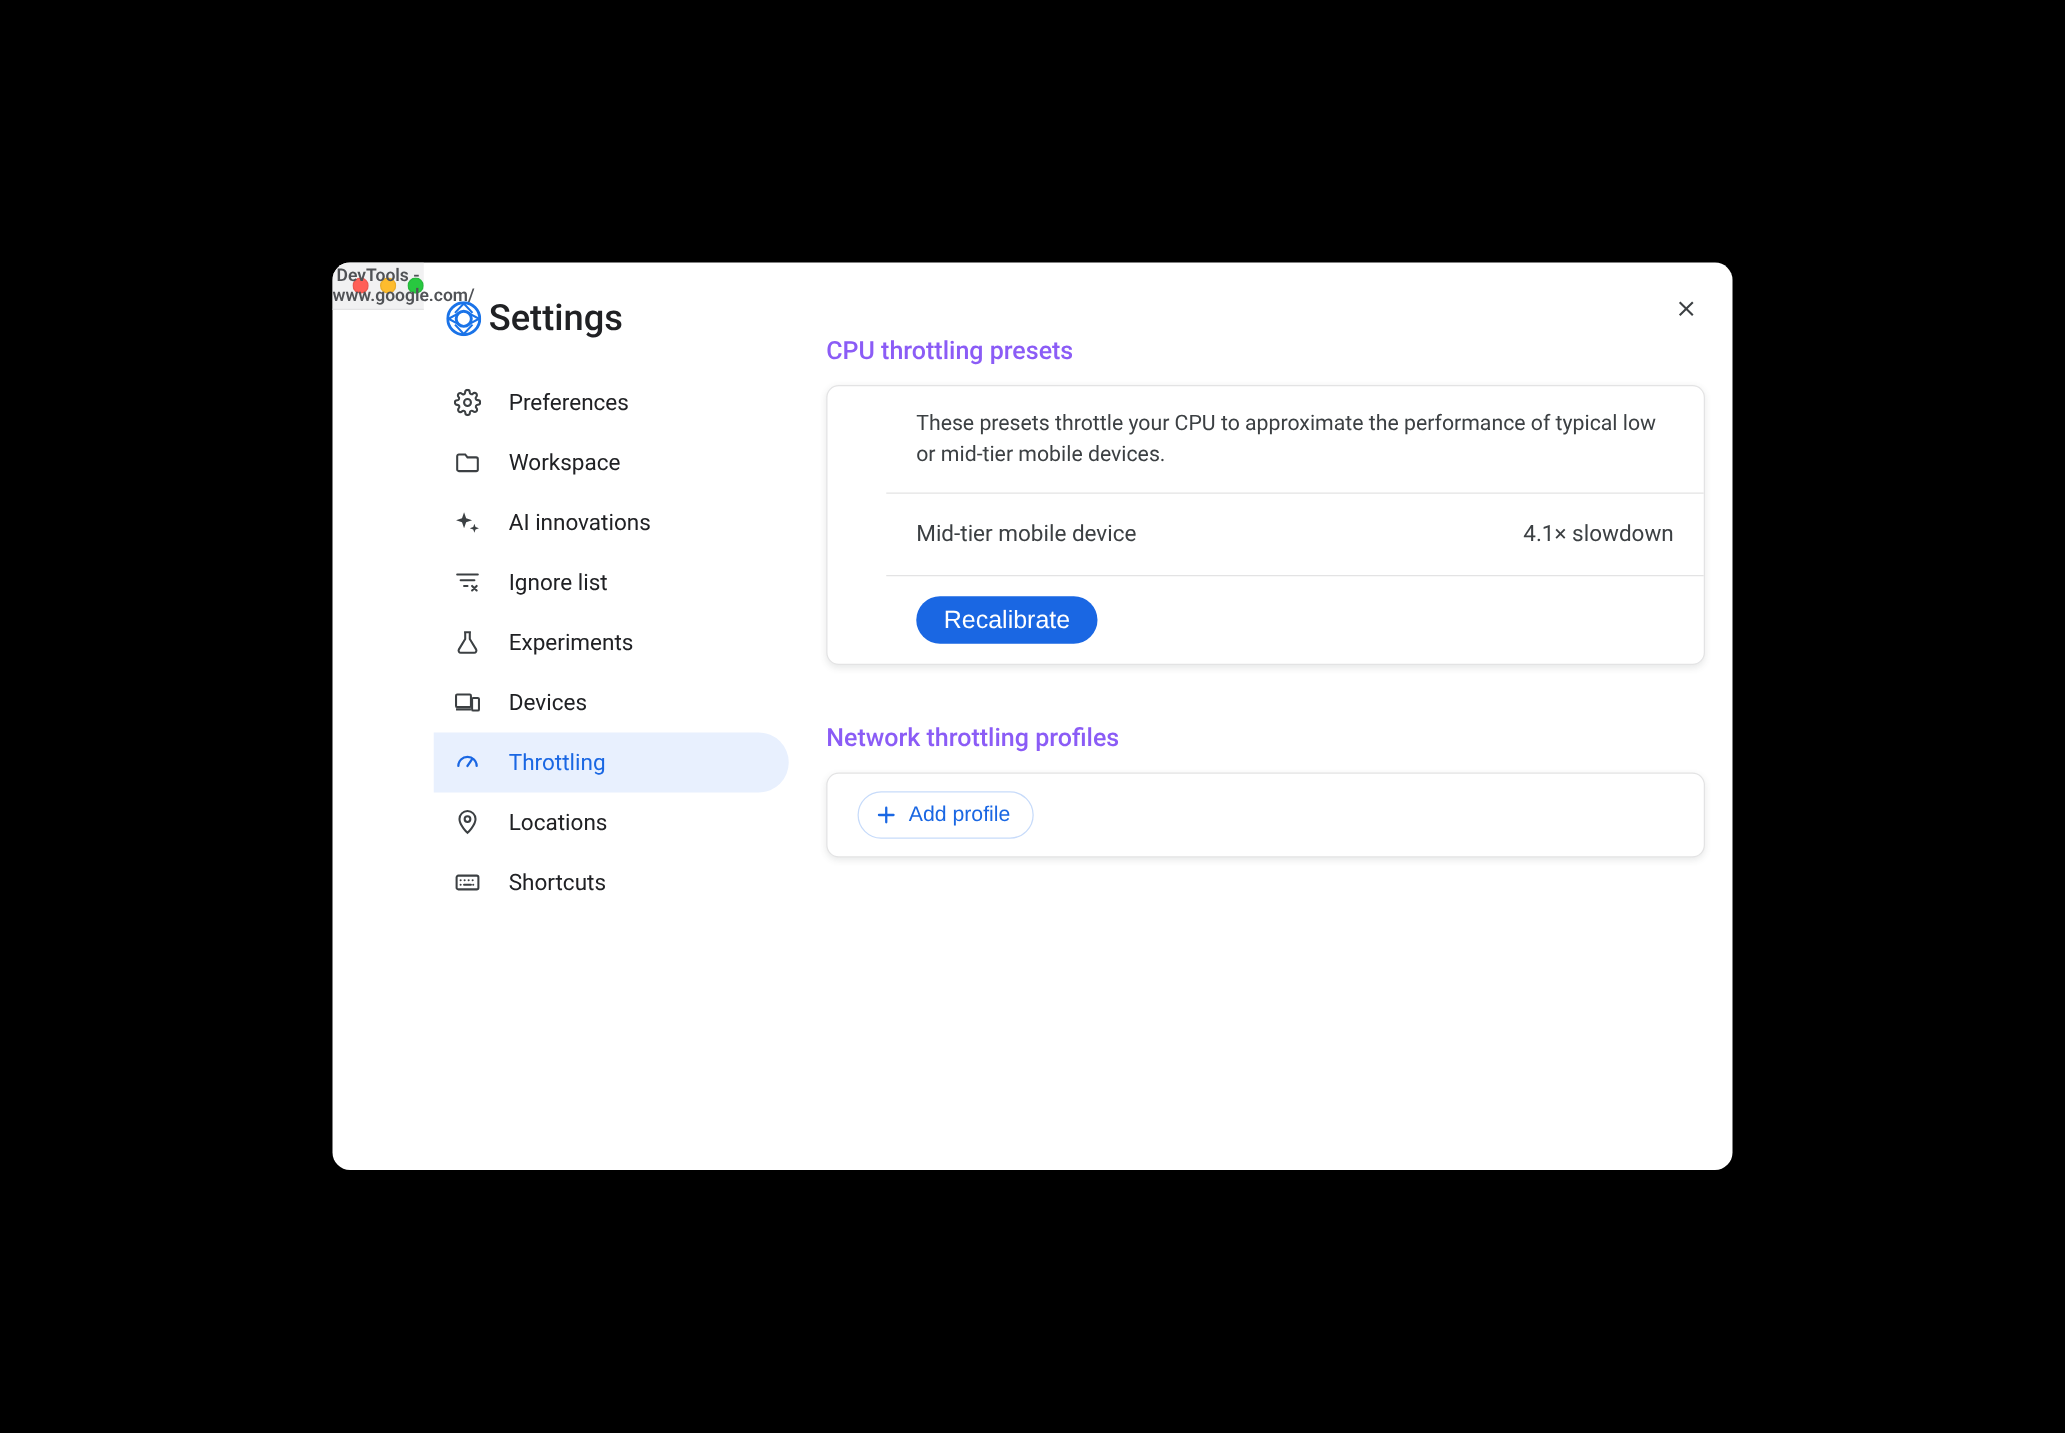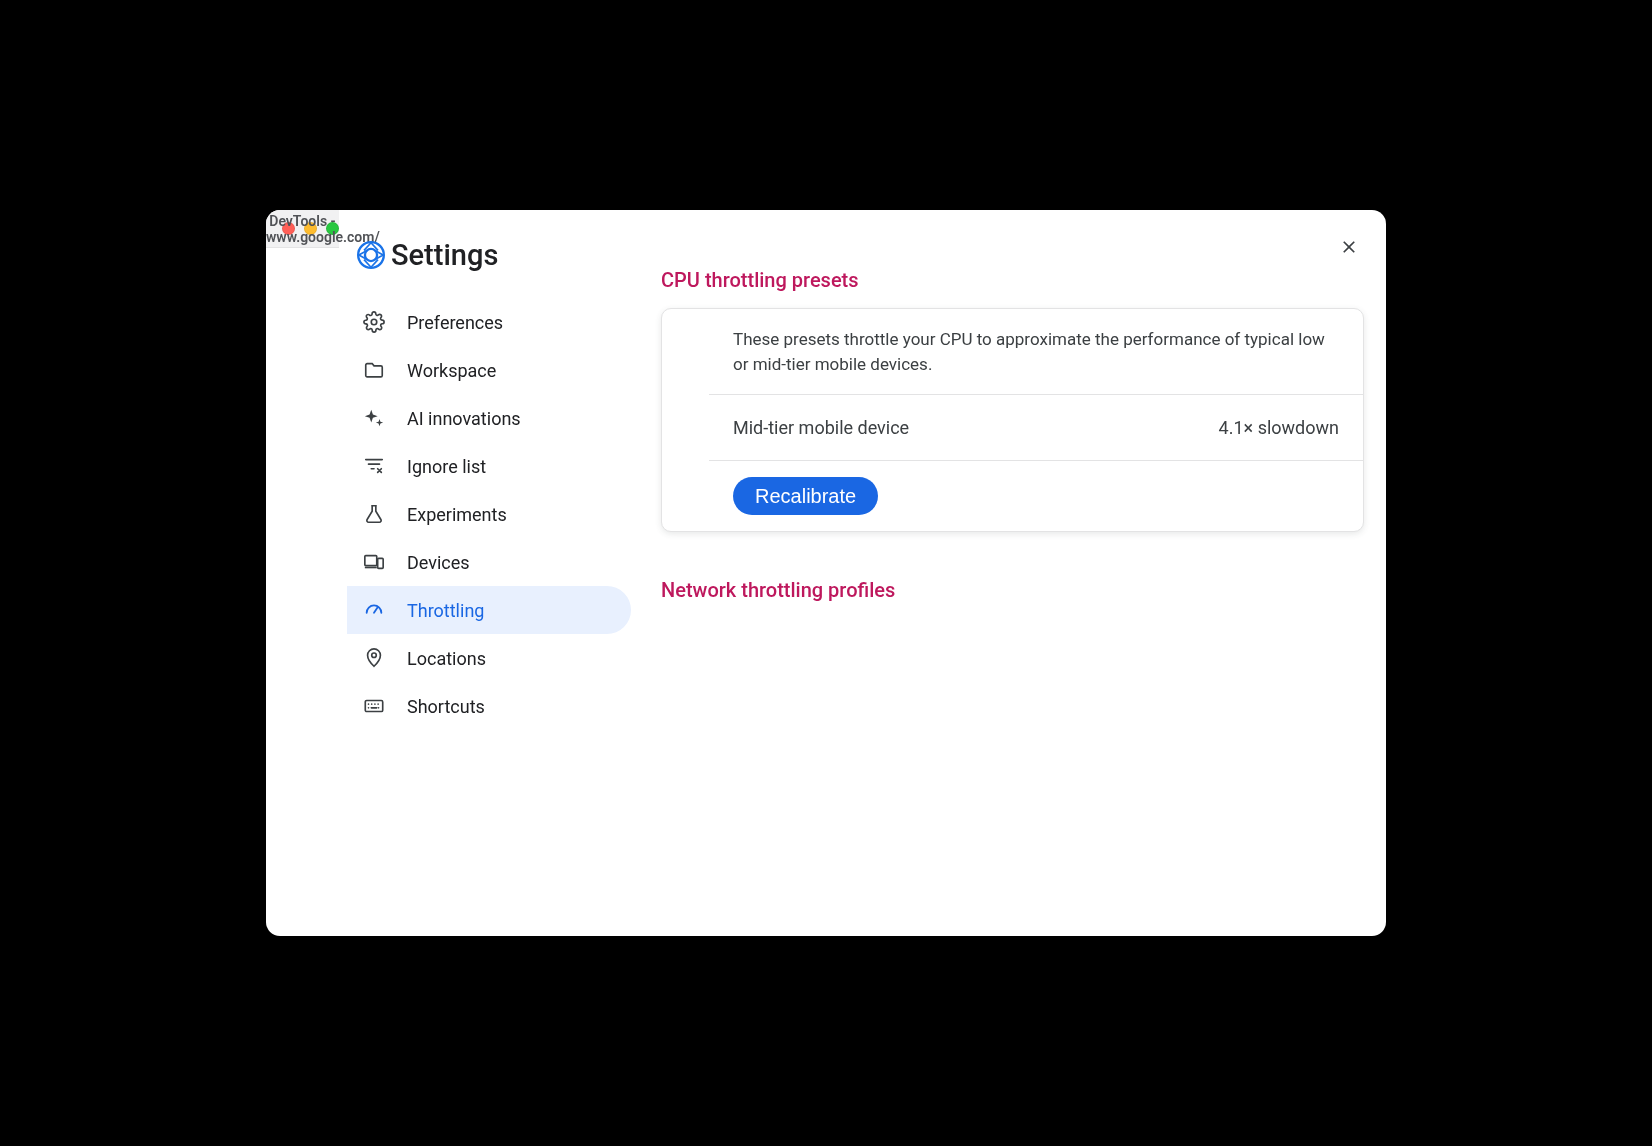--- a/index.html
+++ b/index.html
@@ -108,21 +108,21 @@
     }
     .nav-item.active .nav-icon { color: #1a67e3; }
     .main {
       flex: 1;
       padding: 58px 22px 22px 22px;
       overflow: auto;
     }
     .section-title {
       font-size: 20px;
       font-weight: 500;
-      color: #be185d;
+      color: #8b5cf6;
       margin-bottom: 16px;
     }
     .card {
       border: 1px solid #e3e3e4;
       border-radius: 10px;
       background: #fff;
       box-shadow: 0 2px 6px rgba(60,64,67,.12);
       margin-bottom: 46px;
       padding-left: 47px;
     }
@@ -300,17 +300,25 @@
         <div class="preset-row">
           <span>Mid-tier mobile device</span>
           <span>4.1× slowdown</span>
         </div>
         <div class="card-actions">
           <button class="btn-primary">Recalibrate</button>
         </div>
       </div>
 
       <h2 class="section-title">Network throttling profiles</h2>
+      <div class="card card-single">
+        <button class="btn-outline">
+          <svg viewBox="0 0 24 24" fill="none" stroke="currentColor" stroke-width="2.2" stroke-linecap="round">
+              <path d="M12 5v14 M5 12h14"></path>
+            </svg>
+          <span>Add profile</span>
+        </button>
+      </div>
 
     </main>
 
   </div>
 </div>
 
 </body></html>

